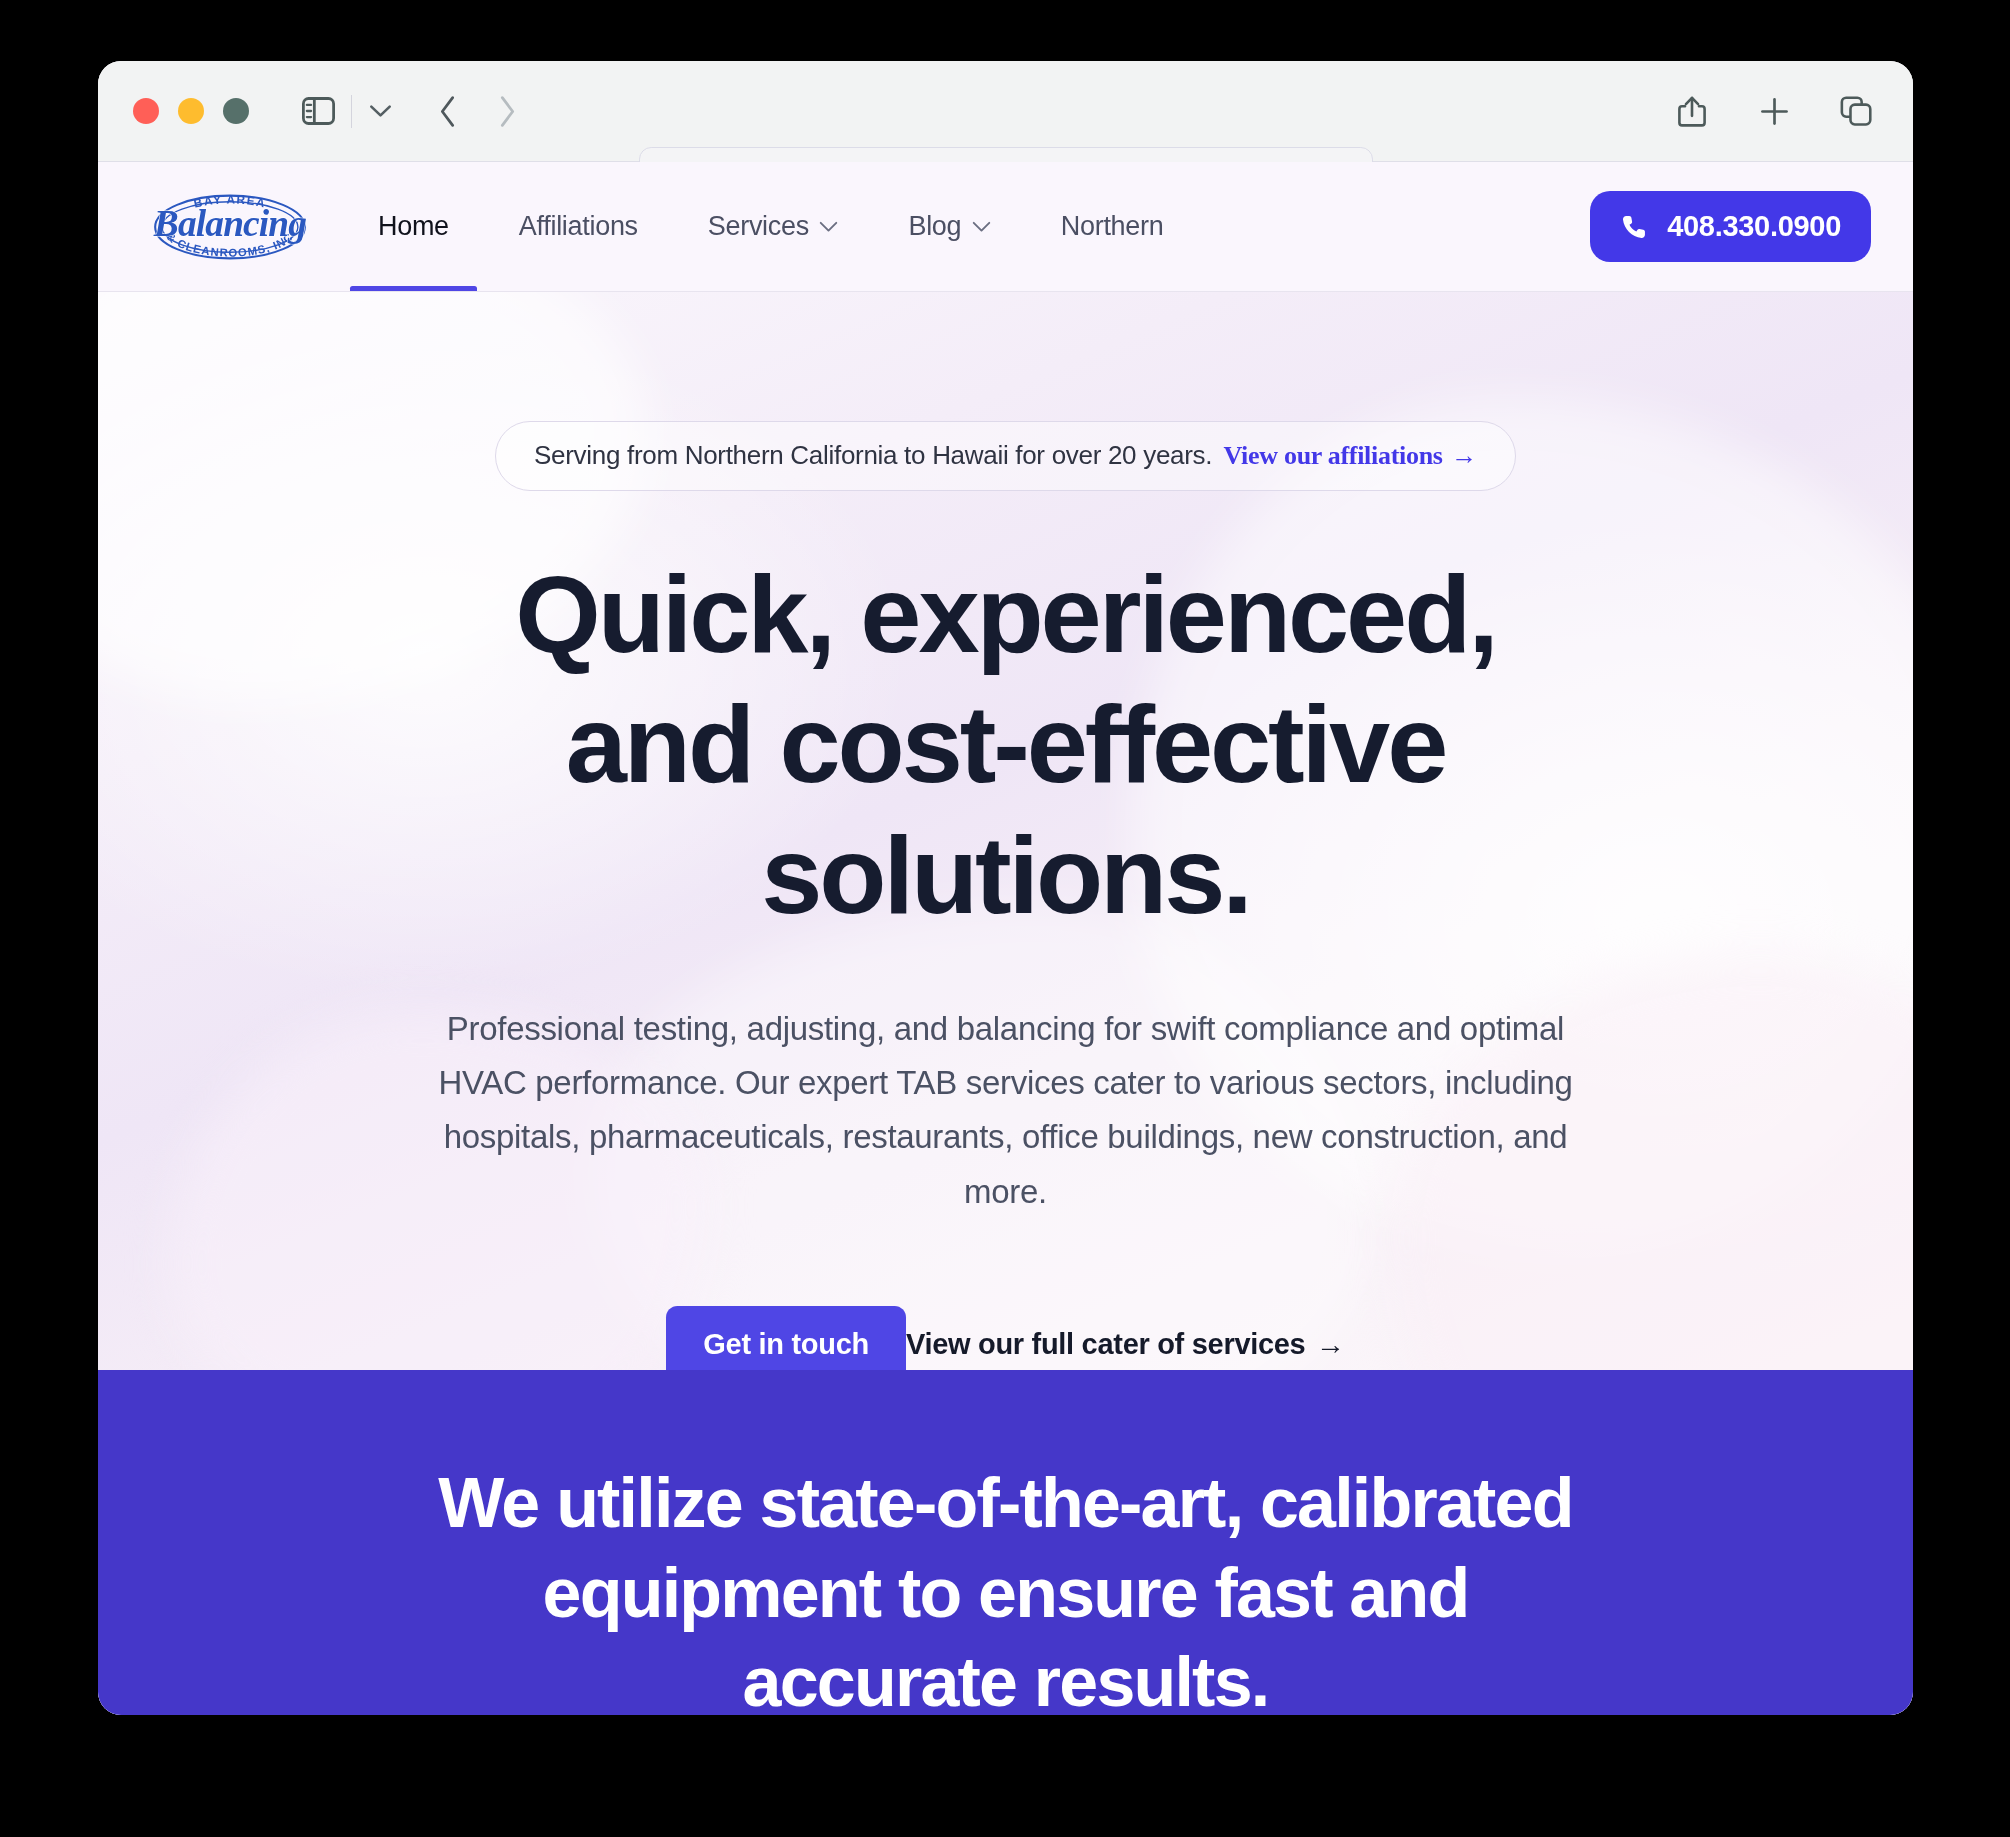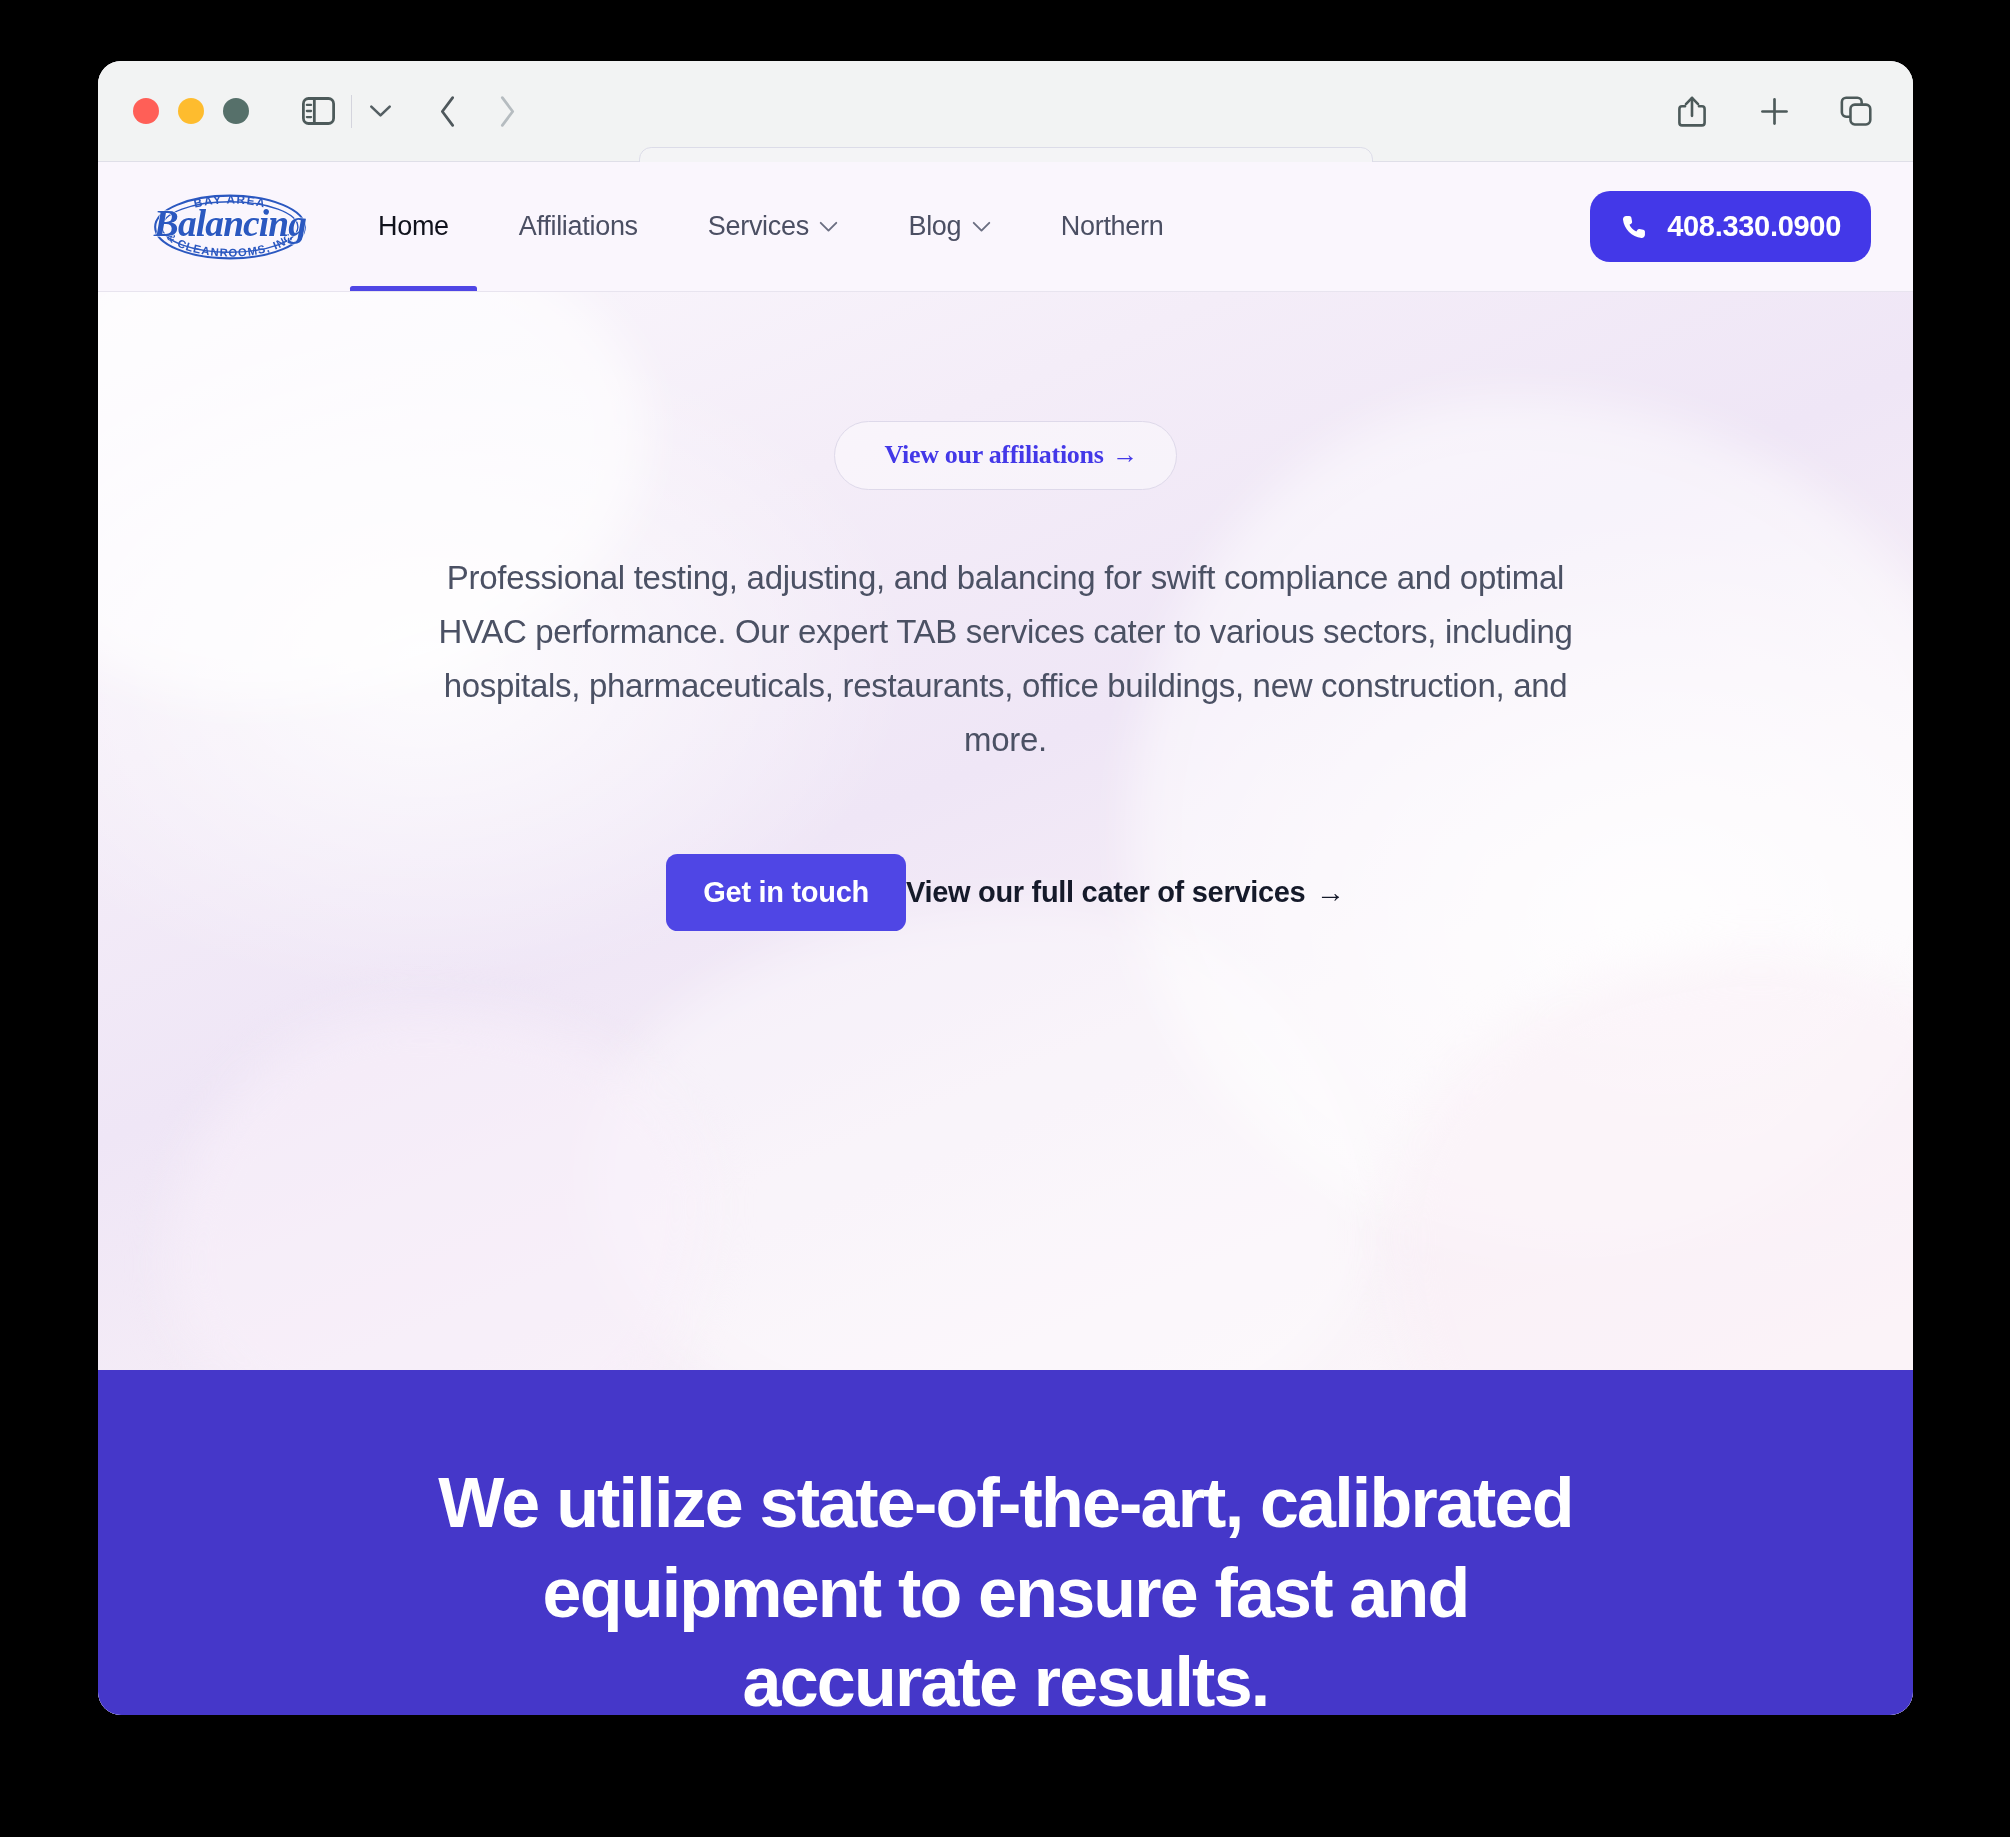--- a/index.html
+++ b/index.html
@@ -501,25 +501,27 @@
 
       <section class="hero">
         <div class="blob b1"></div>
         <div class="blob b2"></div>
         <div class="blob b3"></div>
         <div class="blob b4"></div>
         <div class="blob b5"></div>
 
         <div class="hero-inner">
           <div class="announce">
+            <span>Serving from Northern California to Hawaii for over 20 years.</span>
             <span class="announce-link">
               <span>View our affiliations</span><span class="arr">→</span>
             </span>
           </div>
 
+          <h1 class="hero-title">Quick, experienced, and cost-effective solutions.</h1>
 
           <p class="hero-sub">Professional testing, adjusting, and balancing for swift compliance and optimal HVAC performance. Our expert TAB services cater to various sectors, including hospitals, pharmaceuticals, restaurants, office buildings, new construction, and more.</p>
 
           <div class="hero-ctas">
             <div class="btn-primary">Get in touch</div>
             <div class="btn-link">
               <span>View our full cater of services</span><span class="arr">→</span>
             </div>
           </div>
         </div>

